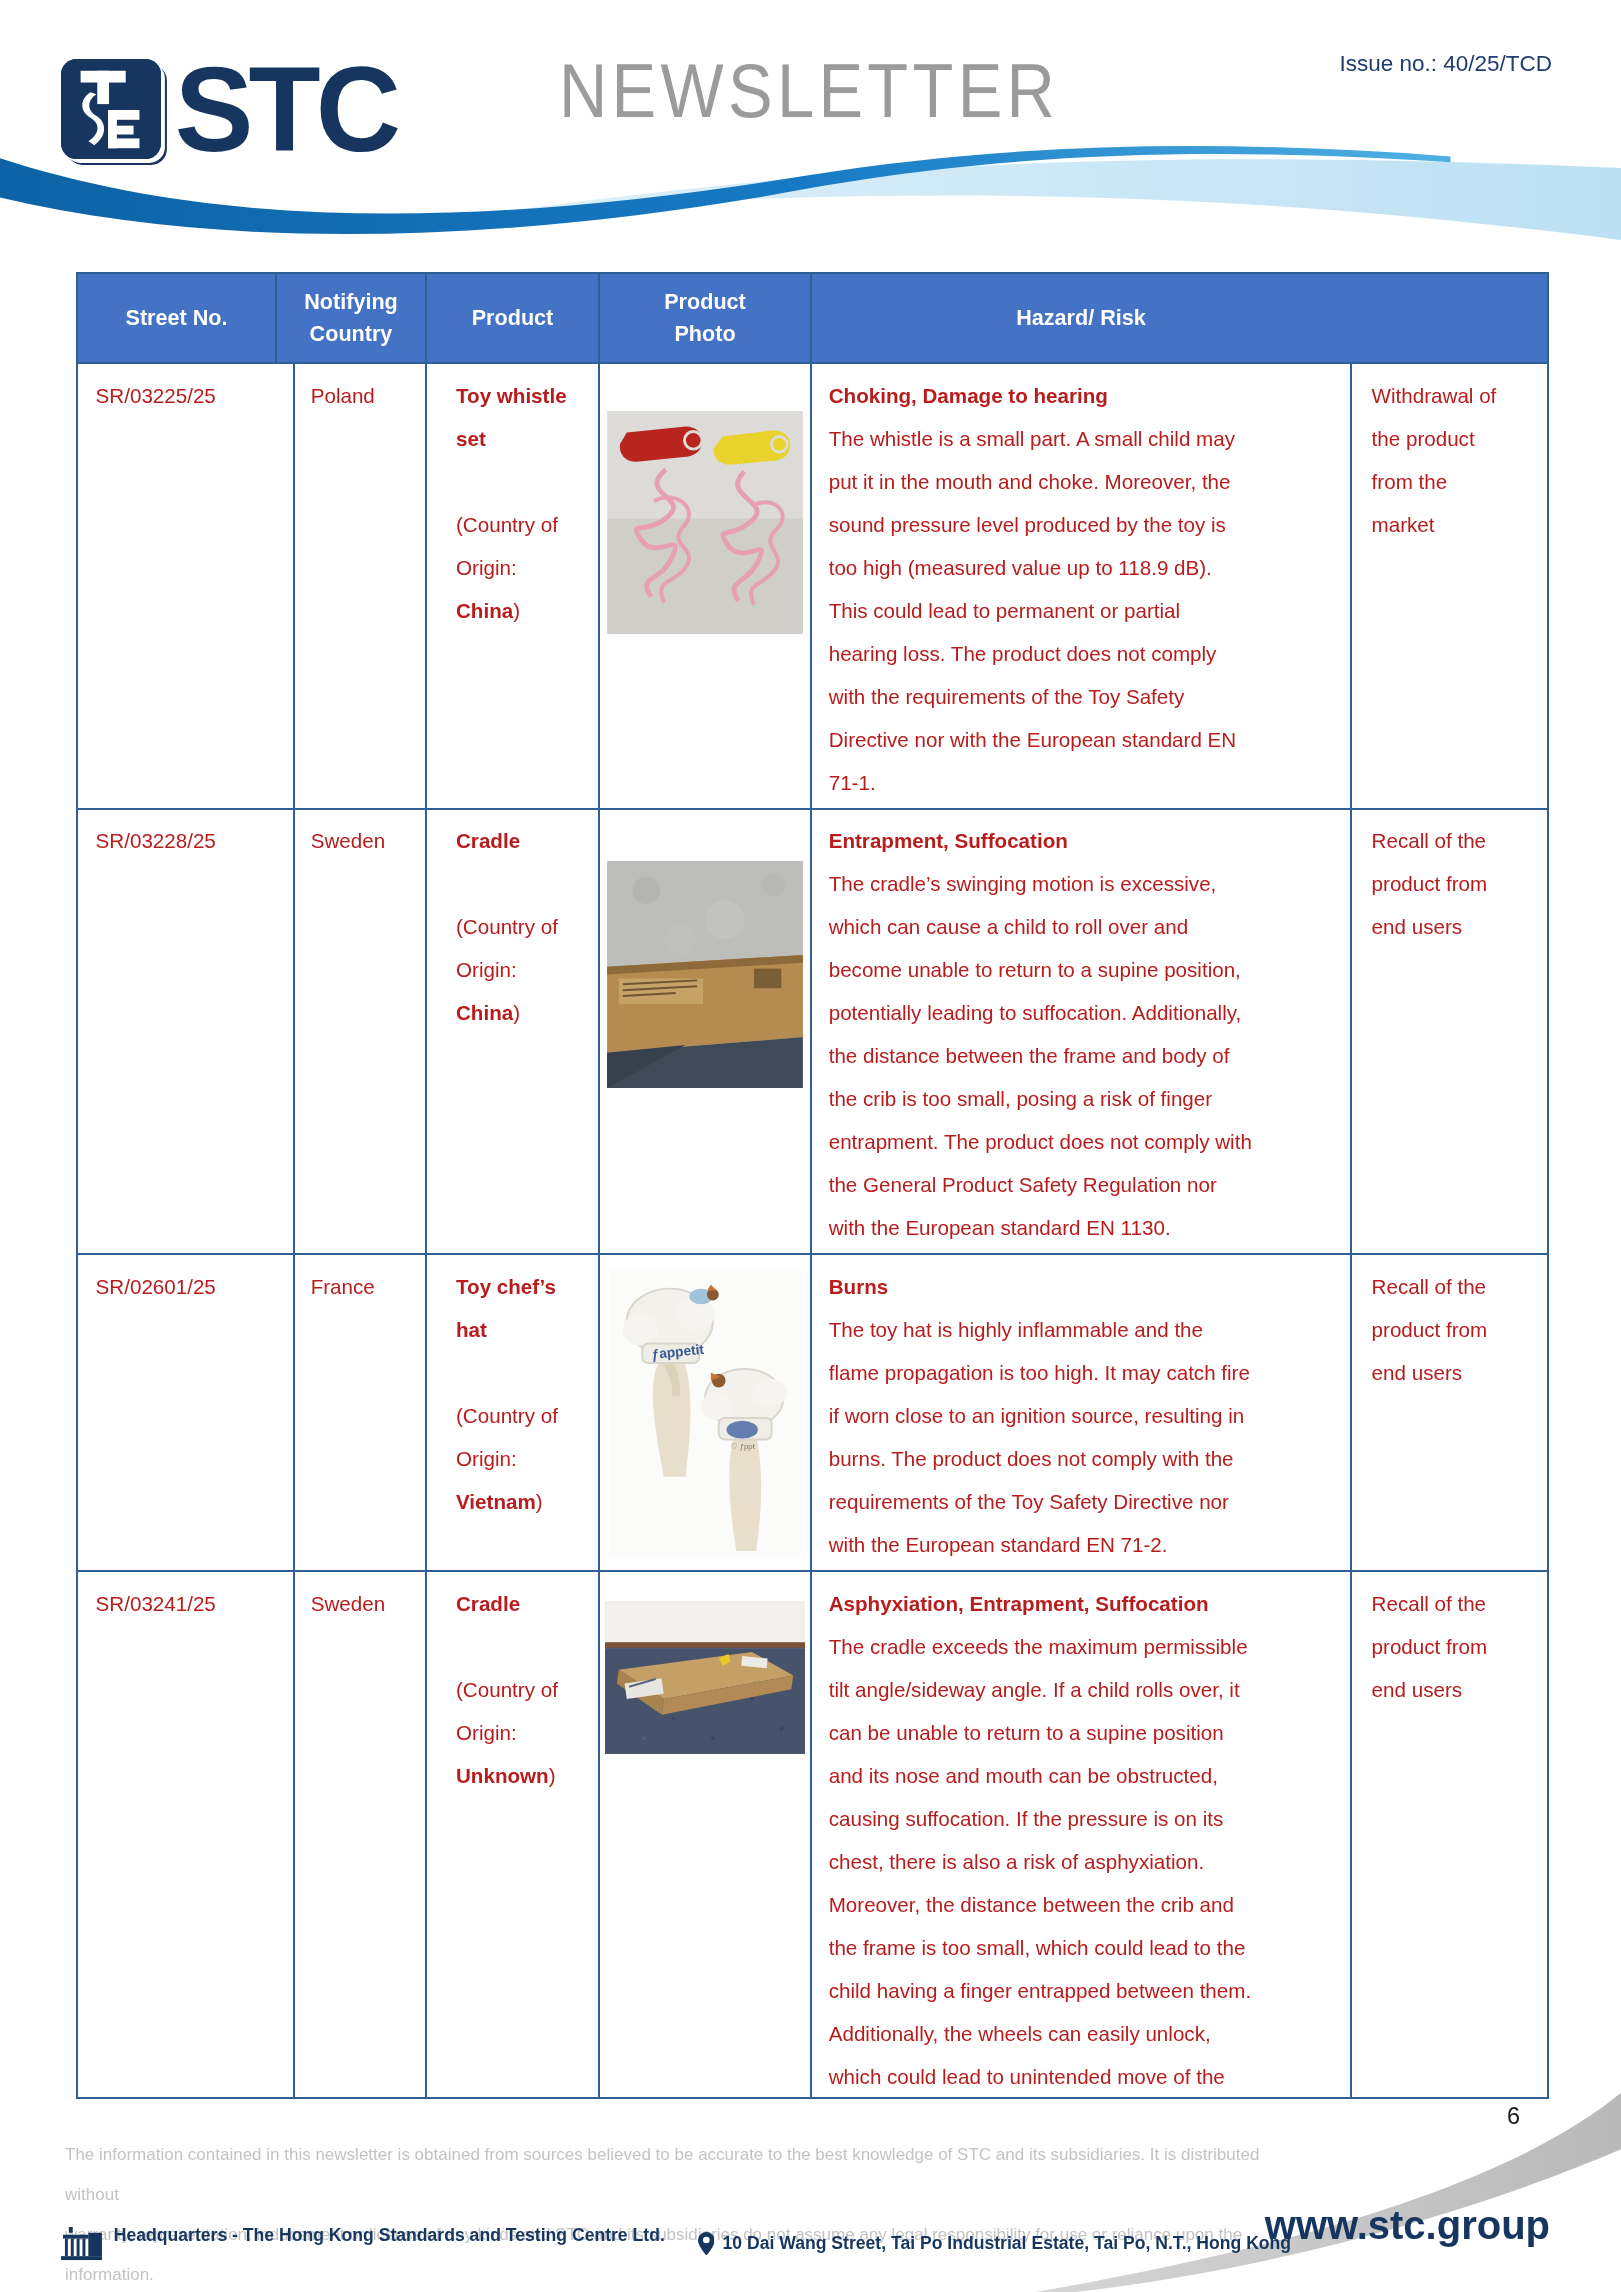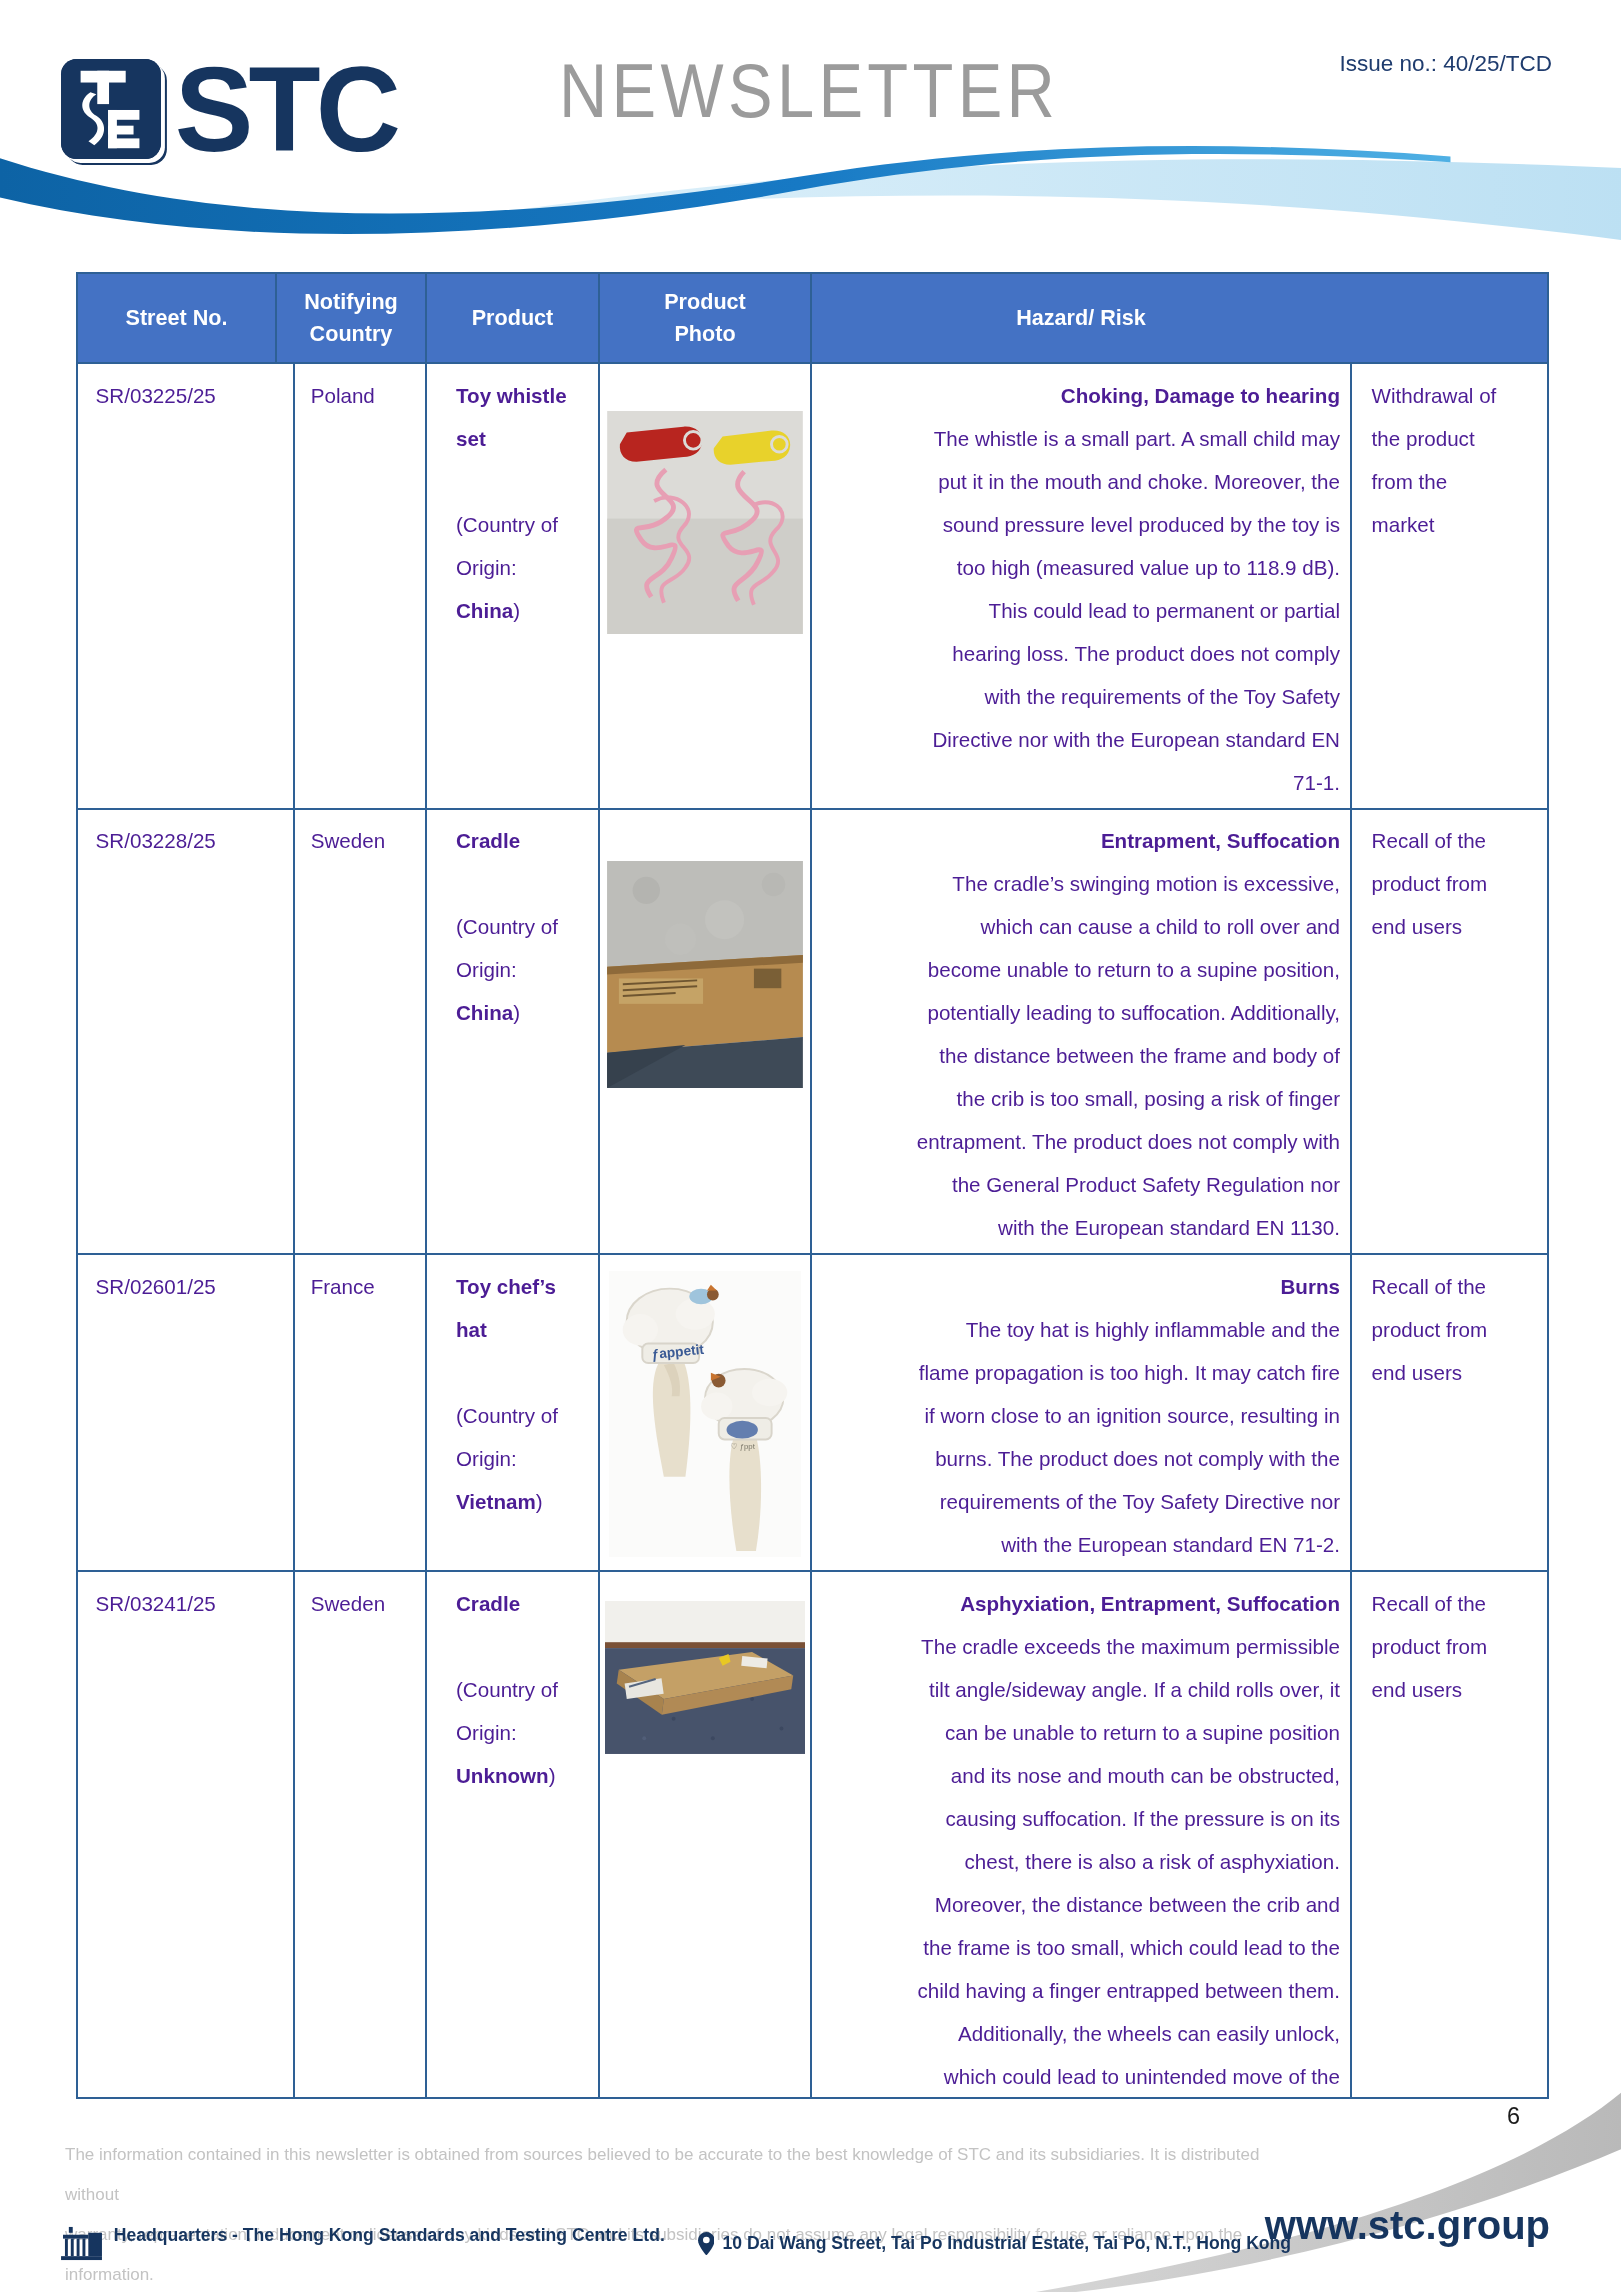--- a/index.html
+++ b/index.html
@@ -39,27 +39,27 @@
   .t-cell:first-child { border-left:none; }
 
   .t-head { background:#4472C4; height:88px; }
   .t-head .t-cell {
     display:flex; align-items:center; justify-content:center; text-align:center;
     color:#ffffff; font-weight:bold; font-size:21.6px; line-height:32px; white-space:pre-line;
     border-left-color:#2E6095;
   }
 
   .cell-text {
-    padding:9.8px 13.7px 3.9px 17.6px; font-size:20.6px; line-height:43px; color:#4c1d95;
+    padding:9.8px 13.7px 3.9px 17.6px; font-size:20.6px; line-height:43px; color:#b91c1c;
     white-space:pre-line;
   }
   .alert-cell  { padding-left:17.6px; }
   .country-cell{ padding-left:15.7px;margin-left:18px; }
   .product-cell{ padding-left:29px; }
-  .hazard-cell { padding-left:16.7px; padding-right:10px;text-align:right; }
+  .hazard-cell { padding-left:16.7px; padding-right:10px; }
   .measure-cell{ padding-left:19.6px; }
   .bold { font-weight:bold; }
 
   .photo-cell { display:flex; justify-content:center; align-items:flex-start; overflow:hidden; }
   .photo-cell svg { display:block; }
   .ph1 { margin-top:47px; } .ph2 { margin-top:51px; } .ph3 { margin-top:15.7px; } .ph4 { margin-top:29px; }
 
   
   .gray-swoosh { position:absolute; left:980px; top:2086px; width:647px; height:216px; }
   .page-number { position:absolute; left:1507px; top:2103px; font-size:23.5px; color:#1c1c1c; }

